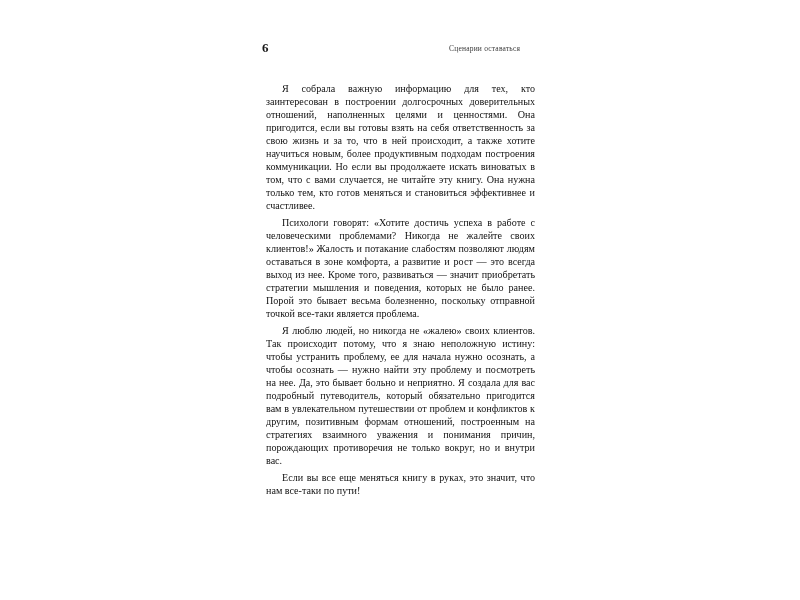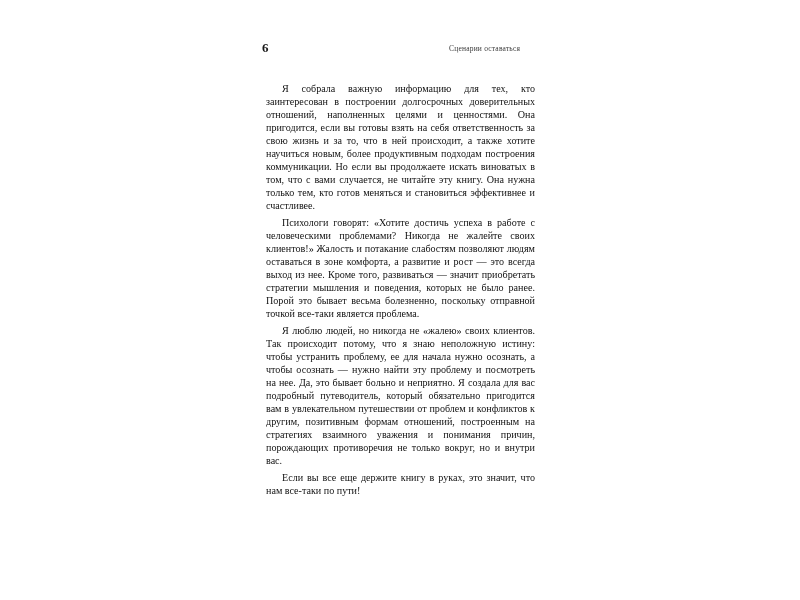--- a/index.html
+++ b/index.html
@@ -74,16 +74,16 @@
 
   <div class="header">
     <div class="folio">6</div>
     <div class="running-head">Сценарии оставаться</div>
   </div>
 
   <div class="textblock">
     <p class="first">Я собрала важную информацию для тех, кто заинтересован в построении долгосрочных доверительных отношений, наполненных целями и ценностями. Она пригодится, если вы готовы взять на себя ответственность за свою жизнь и за то, что в ней происходит, а также хотите научиться новым, более продуктивным подходам построения коммуникации. Но если вы продолжаете искать виноватых в том, что с вами случается, не читайте эту книгу. Она нужна только тем, кто готов меняться и становиться эффективнее и счастливее.</p>
     <p>Психологи говорят: «Хотите достичь успеха в работе с человеческими проблемами? Никогда не жалейте своих клиентов!» Жалость и потакание слабостям позволяют людям оставаться в зоне комфорта, а развитие и рост — это всегда выход из нее. Кроме того, развиваться — значит приобретать стратегии мышления и поведения, которых не было ранее. Порой это бывает весьма болезненно, поскольку отправной точкой все-таки является проблема.</p>
     <p>Я люблю людей, но никогда не «жалею» своих клиентов. Так происходит потому, что я знаю неположную истину: чтобы устранить проблему, ее для начала нужно осознать, а чтобы осознать — нужно найти эту проблему и посмотреть на нее. Да, это бывает больно и неприятно. Я создала для вас подробный путеводитель, который обязательно пригодится вам в увлекательном путешествии от проблем и конфликтов к другим, позитивным формам отношений, построенным на стратегиях взаимного уважения и понимания причин, порождающих противоречия не только вокруг, но и внутри вас.</p>
-    <p class="nolast">Если вы все еще держите книгу в руках, это значит, что нам все-таки по пути!</p>
+    <p class="nolast">Если вы все еще меняться книгу в руках, это значит, что нам все-таки по пути!</p>
   </div>
 
 </div>
 
 </body></html>

